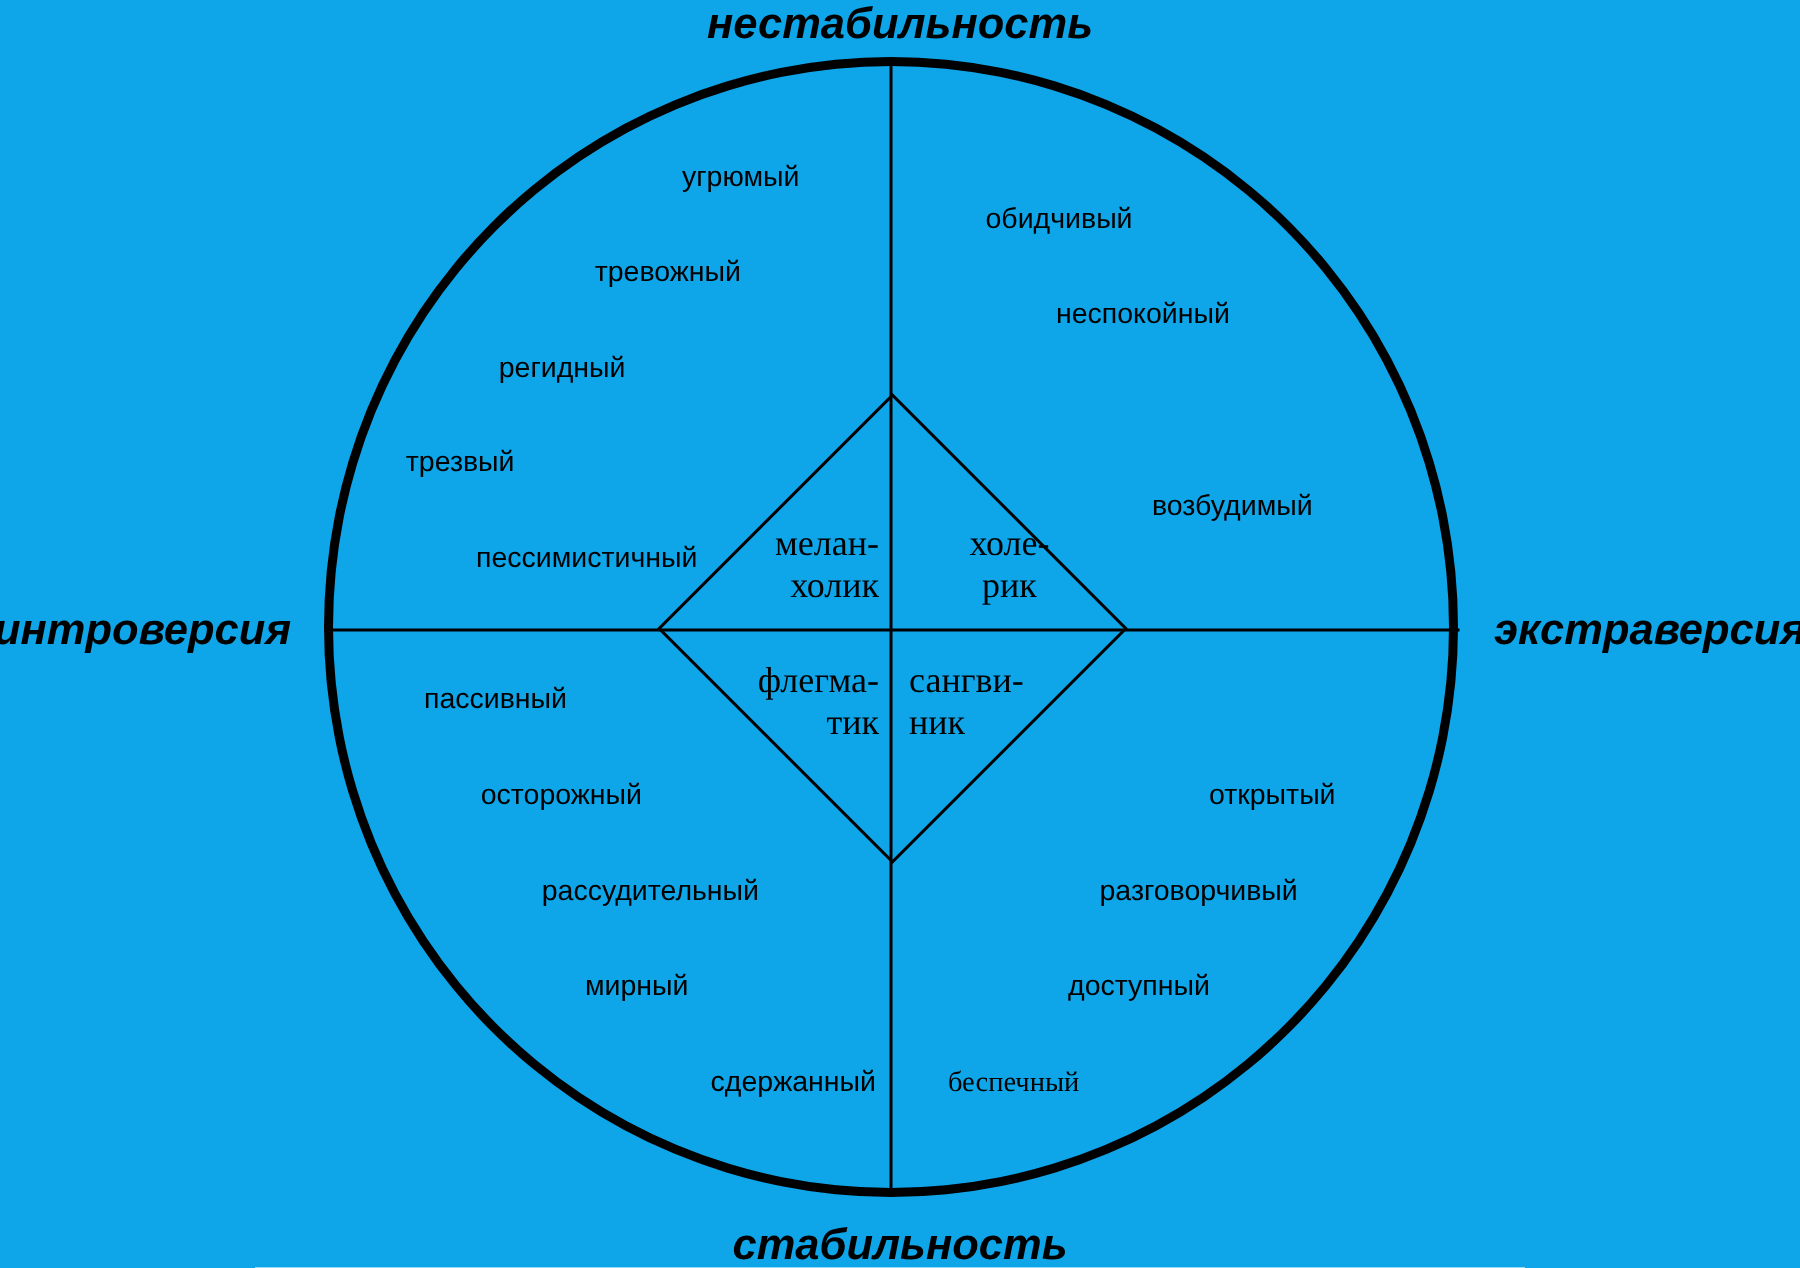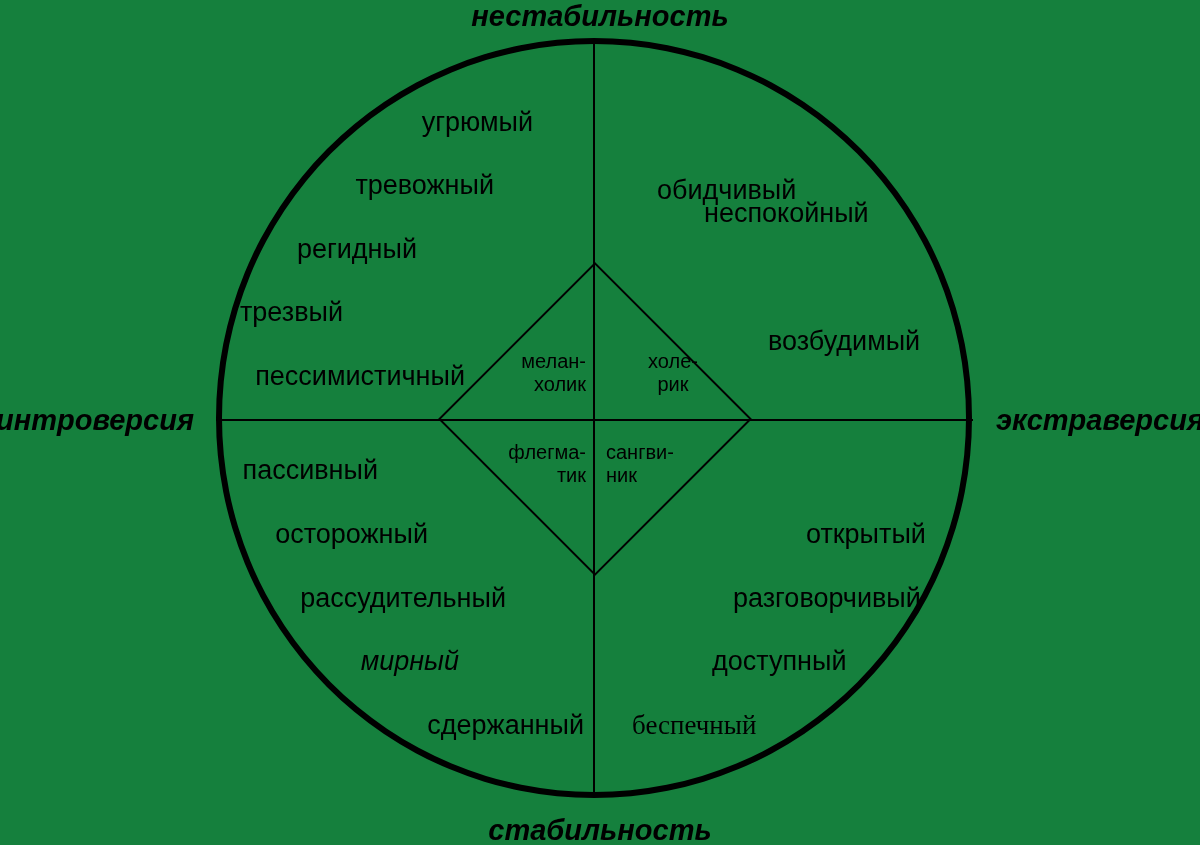--- a/index.html
+++ b/index.html
@@ -4,21 +4,21 @@
 <style>
   html, body {
     margin: 0;
     padding: 0;
     background: #ffffff;
   }
   #stage {
     position: relative;
     width: 1200px;
     height: 845px;
-    background: #15803d;
+    background: #0ea5e9;
     overflow: hidden;
     font-family: "Liberation Sans", sans-serif;
     color: #000000;
   }
 
   
   .pole {
     position: absolute;
     font-family: "Liberation Sans", sans-serif;
     font-weight: bold;
@@ -71,59 +71,59 @@
     width: 222px;
     height: 222px;
     border: 2px solid #000;
     box-sizing: border-box;
     transform: rotate(45deg);
   }
 
   
   .temperament {
     position: absolute;
-    font-family: Liberation Sans, sans-serif;
-    font-size: 20px;
+    font-family: Liberation Serif, serif;
+    font-size: 24px;
     line-height: 1.16;
     color: #000;
     white-space: nowrap;
   }
   #temp-melancholic { left: 452px;  top: 350px; width: 134px; text-align: right; }
   #temp-choleric    { left: 606px;  top: 350px; width: 134px; text-align: center;  }
   #temp-phlegmatic  { left: 452px;  top: 441px; width: 134px; text-align: right; }
   #temp-sanguine    { left: 606px;  top: 441px; width: 134px; text-align: left;  }
 
   
   .trait {
     position: absolute;
     font-family: "Liberation Sans", sans-serif;
-    font-size: 27px;
+    font-size: 19px;
     line-height: 1;
     white-space: nowrap;
     color: #000;
   }
   .trait.rt { text-align: right; }
   .trait.lt { text-align: left; }
 
   
   #t-ul-0 { right: 667px; top: 109px; }
   #t-ul-1 { right: 706px; top: 172px; }
   #t-ul-2 { right: 783px; top: 236px; }
   #t-ul-3 { right: 857px; top: 299px; }
   #t-ul-4 { right: 735px; top: 363px; }
 
   
   #t-ll-0 { right: 822px; top: 457px; }
   #t-ll-1 { right: 772px; top: 521px; }
   #t-ll-2 { right: 694px; top: 585px; }
-  #t-ll-3 { right: 741px; top: 648px; font-style: italic; }
+  #t-ll-3 { right: 741px; top: 648px; }
   #t-ll-4 { right: 616px; top: 712px; }
 
   
-  #t-ur-0 { left: 657px; top: 137px; margin-top: 40px; }
+  #t-ur-0 { left: 657px; top: 137px; }
   #t-ur-1 { left: 704px; top: 200px; }
   #t-ur-2 { left: 743px; top: 264px; }
   #t-ur-3 { left: 768px; top: 328px; }
 
   
   #t-lr-0 { left: 768px; top: 457px; }
   #t-lr-1 { left: 806px; top: 521px; }
   #t-lr-2 { left: 733px; top: 585px; }
   #t-lr-3 { left: 712px; top: 648px; }
   #t-lr-4 { left: 632px; top: 712px; font-family: Liberation Serif, serif; }

